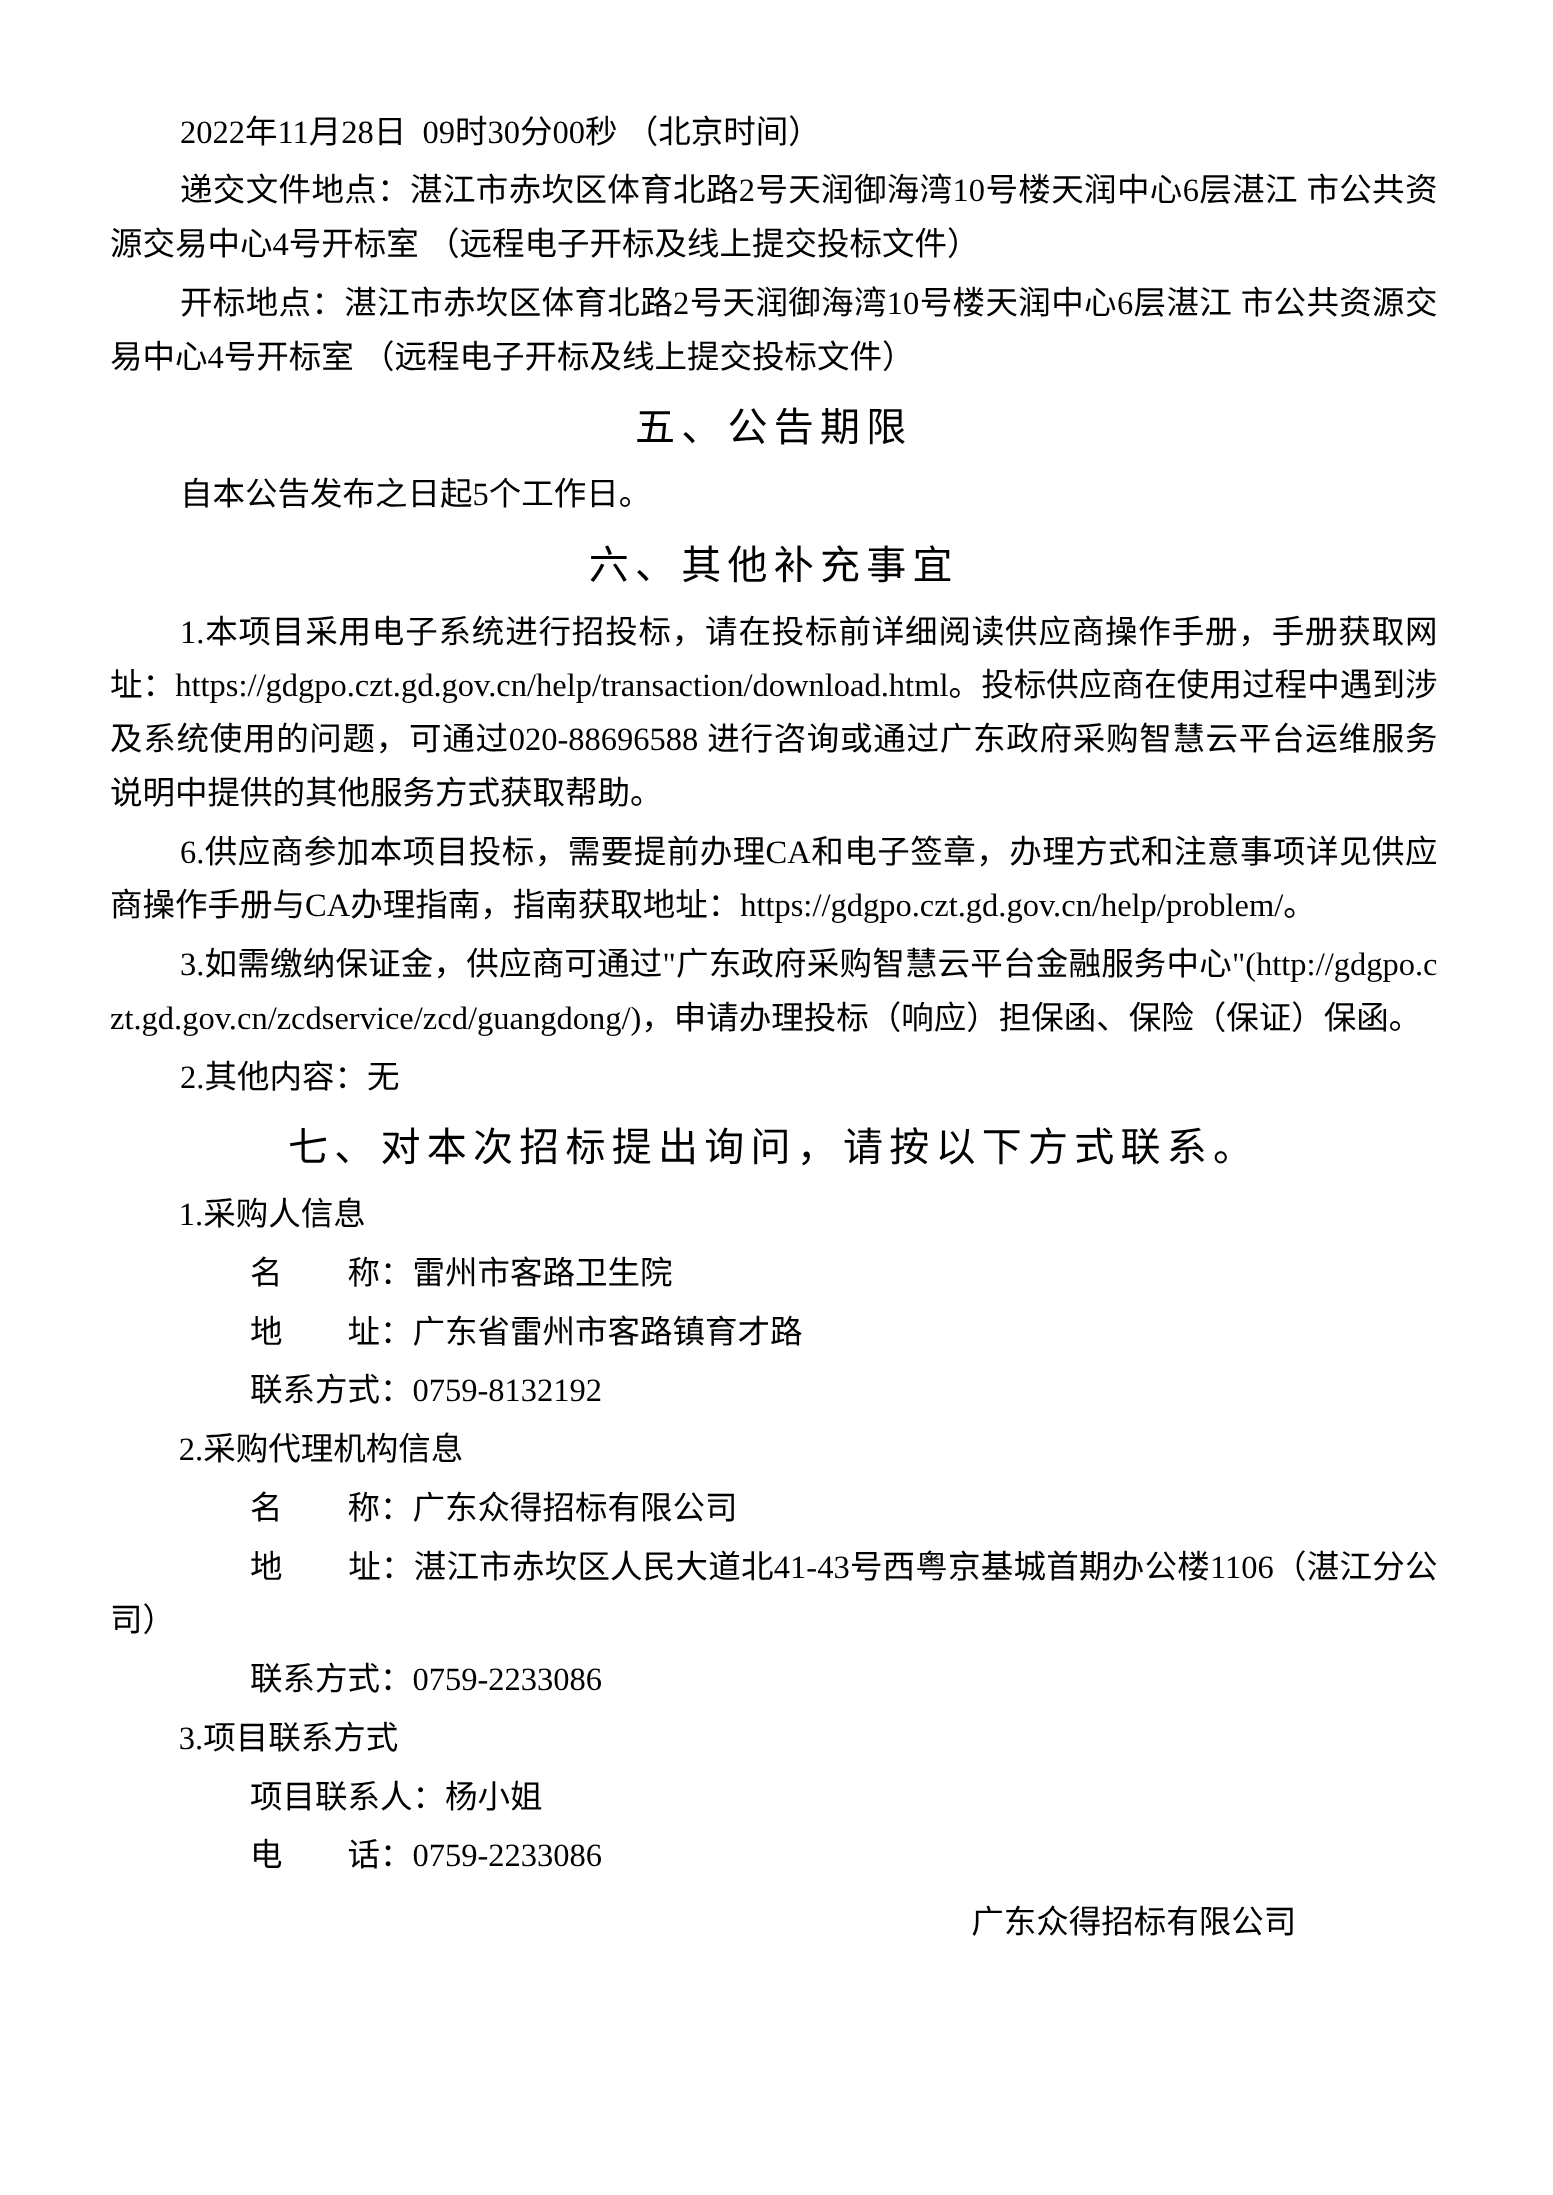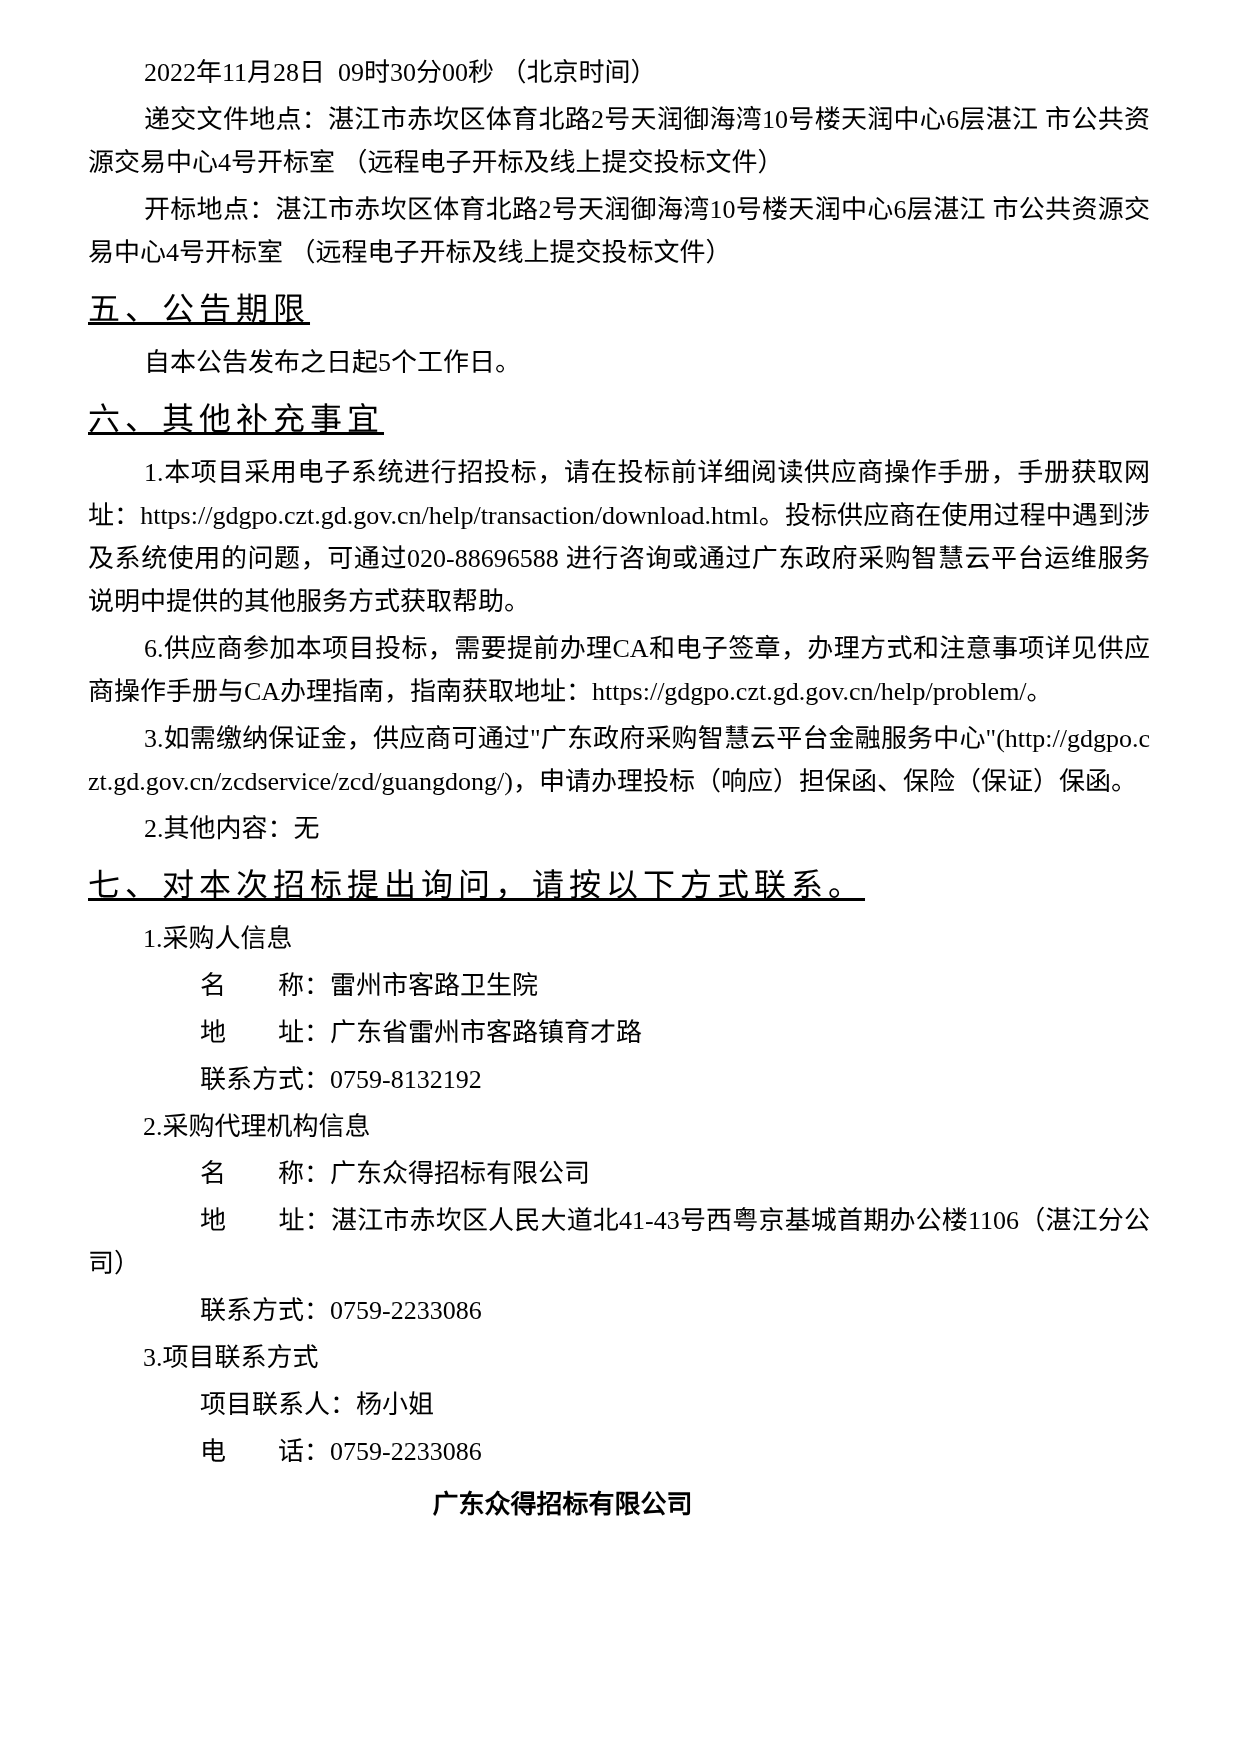--- a/index.html
+++ b/index.html
@@ -11,62 +11,60 @@
     width: 1242px;
     height: 1756px;
     overflow: hidden;
     color: #000000;
     font-family: "Liberation Serif", "DejaVu Serif", serif;
   }
   .doc {
     box-sizing: border-box;
     width: 1242px;
     height: 1756px;
-    padding: 51px 92px 0 88px;
+    padding: 84px 92px 0 88px;
     font-size: 26px;
     line-height: 43px;
     text-align: justify;
   }
   .para {
     margin: 0 0 4px 0;
     text-indent: 56px;
     word-break: break-all;
     white-space: pre-wrap;
   }
   .h2 {
     font-size: 32px;
     line-height: 53px;
     font-weight: 400;
     letter-spacing: 5px;
     margin: 9px 0 5px 0;
-    text-align: left;
+    text-align: center;
     text-indent: 0;
-    text-decoration: underline;
   }
   .sub-title {
     margin: 0 0 4px 0;
     text-indent: 55px;
     text-align: left;
     font-family: Liberation Serif, serif;
   }
   .contact-line {
     margin: 0 0 4px 0;
     text-indent: 112px;
     word-break: break-all;
     white-space: pre-wrap;
   }
   .sig-block {
     margin-top: 10px;
   }
   .sig {
     margin: 0 0 5px 0;
-    text-align: center;
+    text-align: right;
     padding-right: 113px;
     text-indent: 0;
-    font-weight: bold;
   }
 </style>
 </head>
 <body>
 
 <div class="doc">
 
   <p class="para">2022年11月28日  09时30分00秒 （北京时间）</p>
   <p class="para">递交文件地点：湛江市赤坎区体育北路2号天润御海湾10号楼天润中心6层湛江 市公共资源交易中心4号开标室 （远程电子开标及线上提交投标文件）</p>
   <p class="para">开标地点：湛江市赤坎区体育北路2号天润御海湾10号楼天润中心6层湛江 市公共资源交易中心4号开标室 （远程电子开标及线上提交投标文件）</p>

